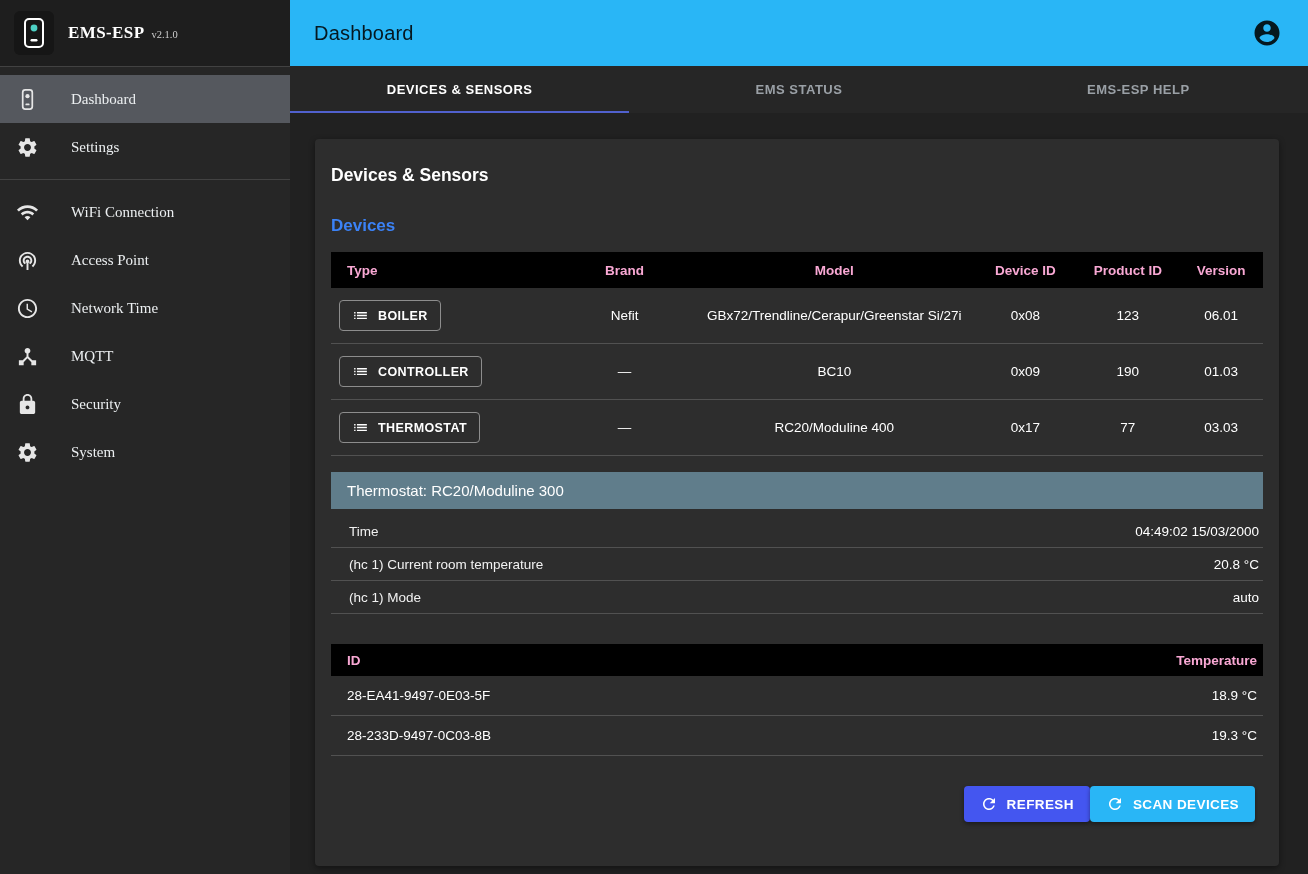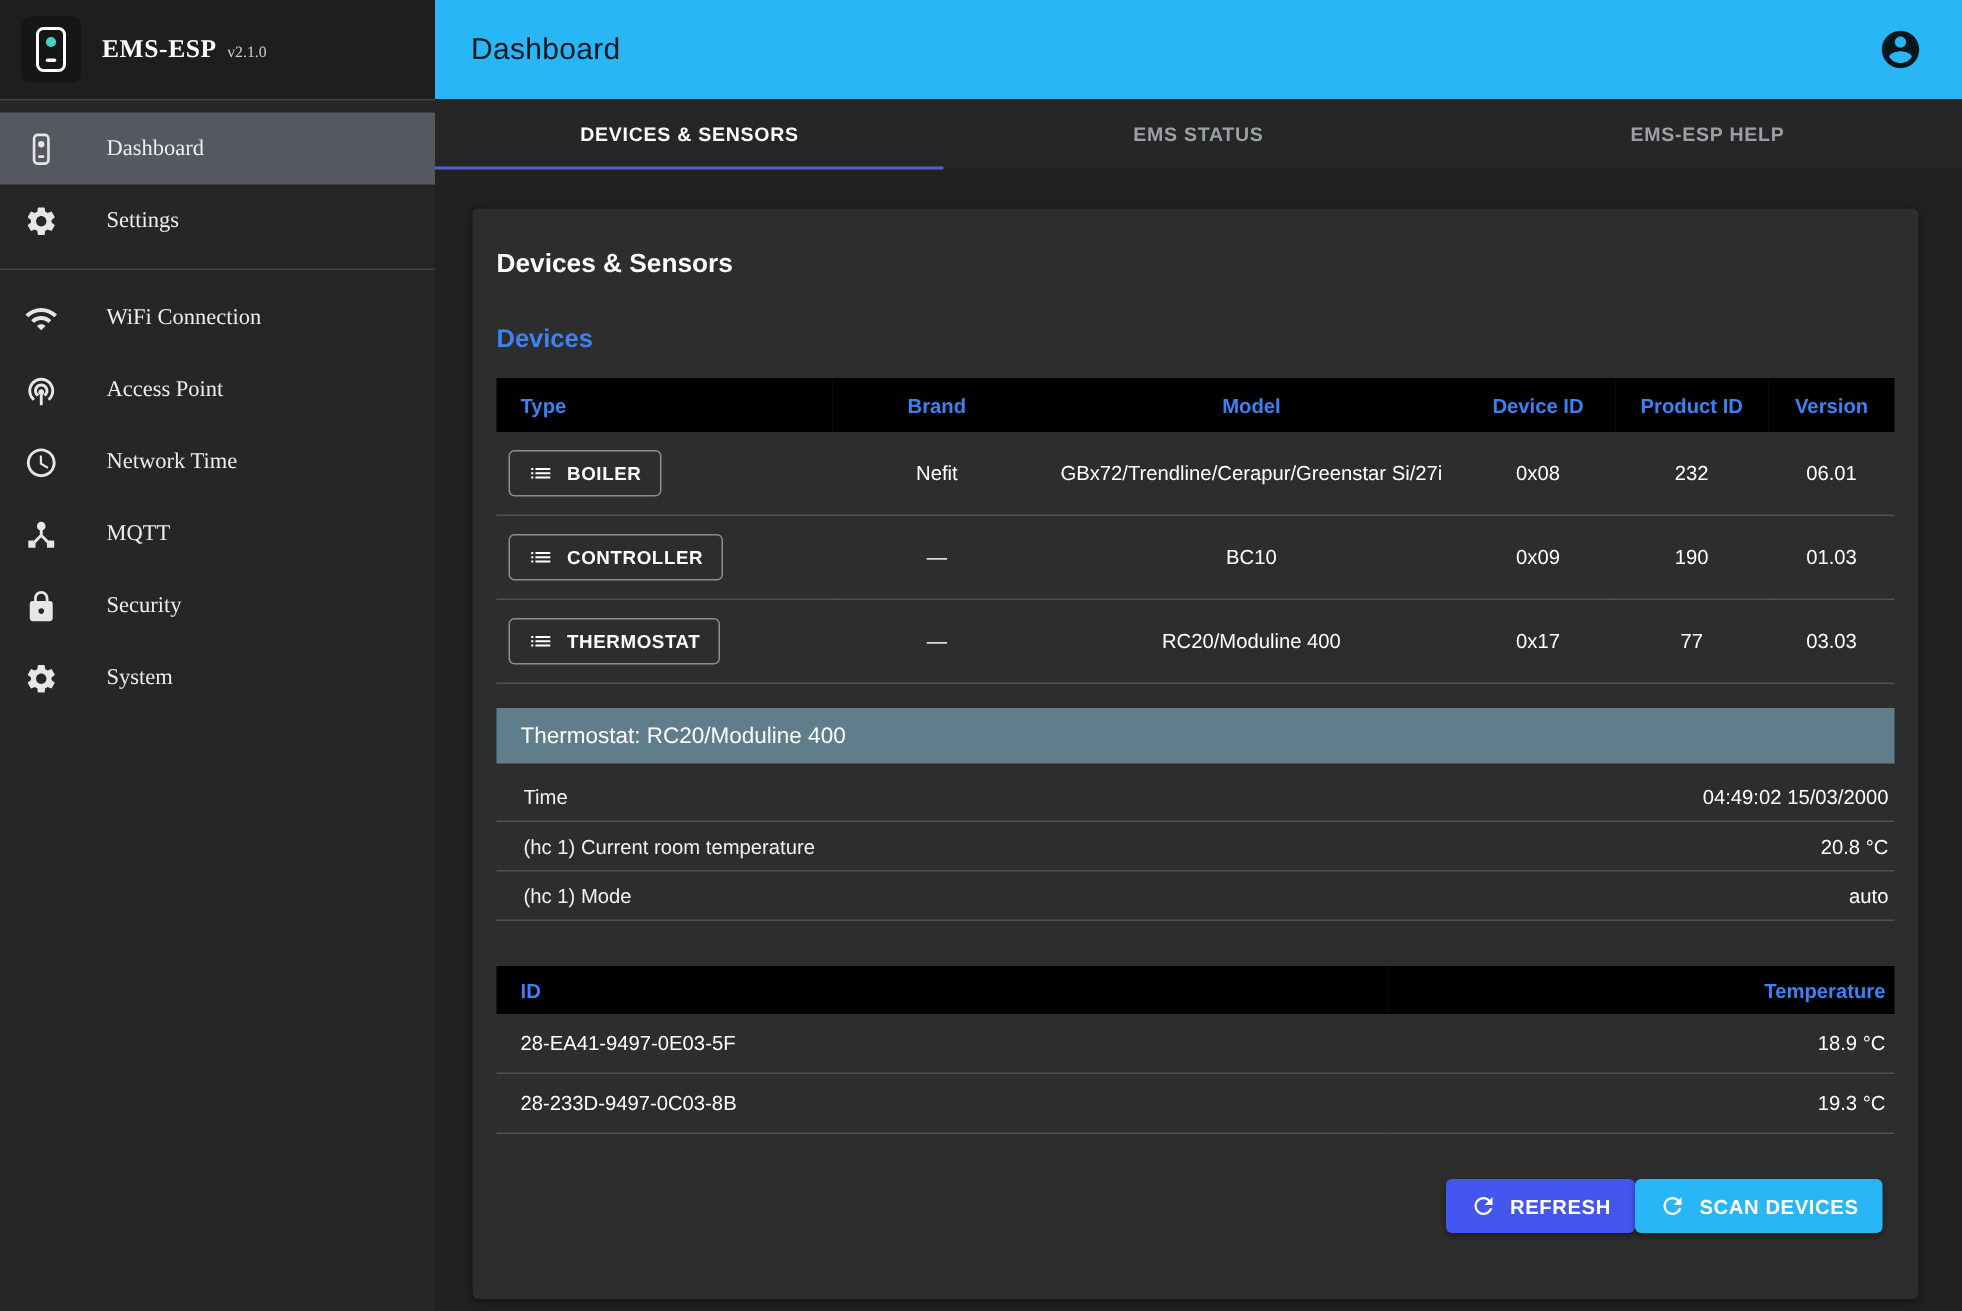--- a/index.html
+++ b/index.html
@@ -71,21 +71,21 @@
     flex: 1; background: #2d2d2d; border-radius: 4px;
     box-shadow: 0 2px 6px rgba(0,0,0,0.45);
     padding: 20px 16px 26px 16px;
   }
   .card-title { font-size: 17.5px; font-weight: 700; margin: 6px 0 30px 0; color: #fff; }
   .section-heading { font-size: 17px; font-weight: 700; color: #3b82f6; margin: 0 0 16px 0; }
 
   
   table { width: 100%; border-collapse: collapse; font-size: 13.5px; color: #fff; }
   thead th {
-    background: #000; color: #3b82f6; font-weight: 700; height: 36px;
+    background: #000; color: #f9a8d4; font-weight: 700; height: 36px;
     text-align: center; padding: 0 10px; white-space: nowrap;
   }
   thead th.t-left { text-align: left; padding-left: 16px; }
   thead th.t-right { text-align: right; padding-right: 6px; }
   tbody td {
     height: 43px; border-bottom: 1px solid #515151; text-align: center;
     padding: 12px 10px; white-space: nowrap;
   }
   tbody td.t-left { text-align: left; padding-left: 8px; }
   tbody td.t-right { text-align: right; padding-right: 6px; }
@@ -272,21 +272,21 @@
                 <button class="type-btn">
                   <svg viewBox="0 0 24 24">
                       <path d="M3 13h2v-2H3v2zm0 4h2v-2H3v2zm0-8h2V7H3v2zm4 4h14v-2H7v2zm0 4h14v-2H7v2zM7 7v2h14V7H7z"></path>
                     </svg>
                   <span>BOILER</span>
                 </button>
               </td>
               <td>Nefit</td>
               <td>GBx72/Trendline/Cerapur/Greenstar Si/27i</td>
               <td>0x08</td>
-              <td>232</td>
+              <td>123</td>
               <td>06.01</td>
             </tr>
             <tr>
               <td class="t-left">
                 <button class="type-btn">
                   <svg viewBox="0 0 24 24">
                       <path d="M3 13h2v-2H3v2zm0 4h2v-2H3v2zm0-8h2V7H3v2zm4 4h14v-2H7v2zm0 4h14v-2H7v2zM7 7v2h14V7H7z"></path>
                     </svg>
                   <span>CONTROLLER</span>
                 </button>
@@ -308,21 +308,21 @@
               </td>
               <td>—</td>
               <td>RC20/Moduline 400</td>
               <td>0x17</td>
               <td>77</td>
               <td>03.03</td>
             </tr>
           </tbody>
         </table>
 
-        <div class="thermo-banner">Thermostat: RC20/Moduline 400</div>
+        <div class="thermo-banner">Thermostat: RC20/Moduline 300</div>
         <div class="kv-list">
           <div class="kv-row">
             <span class="kv-label">Time</span>
             <span class="kv-value">04:49:02 15/03/2000</span>
           </div>
           <div class="kv-row">
             <span class="kv-label">(hc 1) Current room temperature</span>
             <span class="kv-value">20.8 °C</span>
           </div>
           <div class="kv-row">

